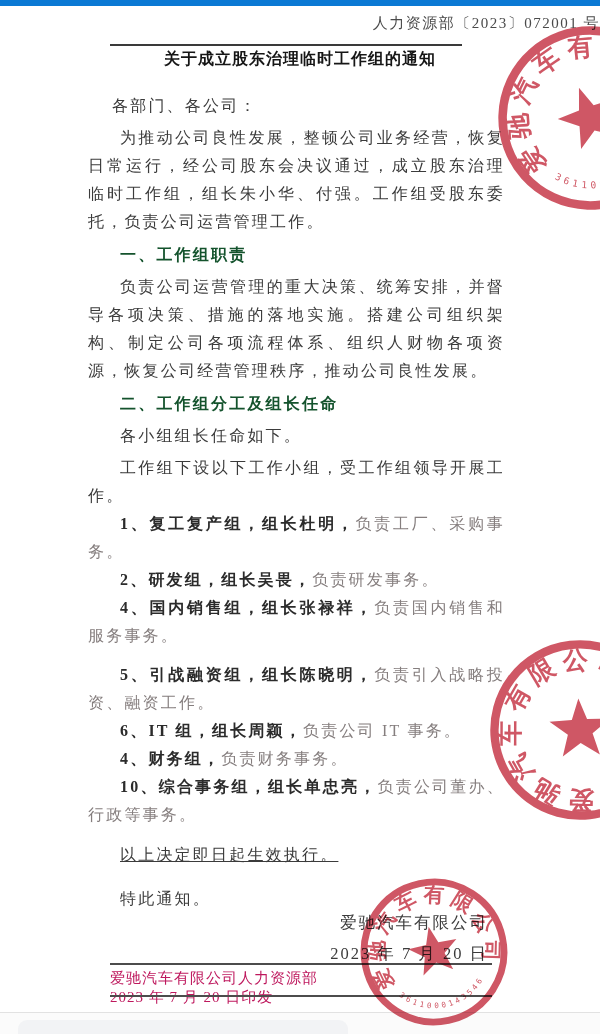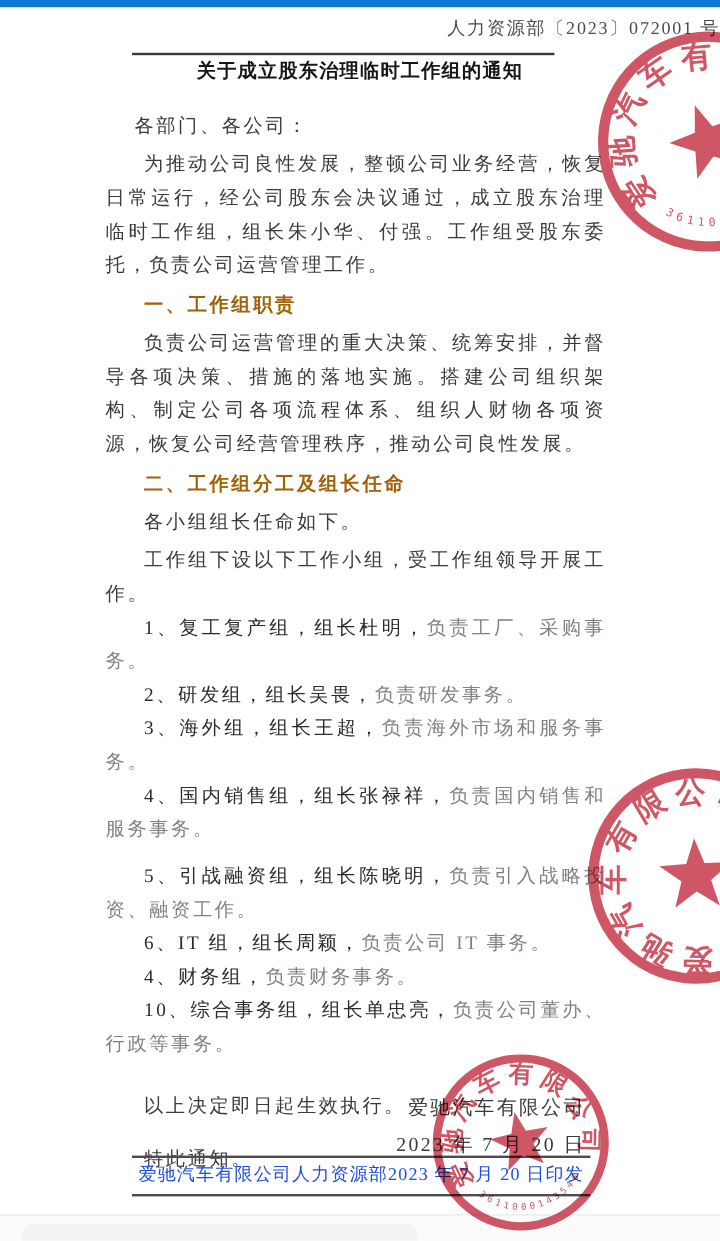--- a/index.html
+++ b/index.html
@@ -11,33 +11,33 @@
   }
   .topbar{position:absolute;top:0;left:0;width:600px;height:6px;background:#0b79d4;z-index:6;}
 
   .doc{position:absolute;top:6px;left:0;width:600px;color:#3b3b3b;}
   .docnum{margin-top:8px;text-align:right;font-size:15px;color:#4a4a4a;letter-spacing:1.5px;}
   .rule-title{position:absolute;top:38px;left:110px;width:352px;height:2px;background:#3a3a3a;}
   .title{margin-top:16px;text-align:center;font-size:16px;font-weight:bold;color:#161616;letter-spacing:1px;}
   .content{padding:0 95px 0 88px;font-size:16px;line-height:28px;letter-spacing:2.2px;text-align:justify;}
   .salutation{margin-top:22px;margin-left:24px;}
   .para{margin:4px 0 0 0;text-indent:2em;}
-  .heading{margin:5px 0 0 0;text-indent:2em;font-weight:bold;color:#a16207;}
+  .heading{margin:5px 0 0 0;text-indent:2em;font-weight:bold;color:#14532d;}
   .item{margin:0;text-indent:2em;}
   .item.gap{margin-top:11px;}
-  .item .head{font-weight:normal;color:#2b2b2b;}
+  .item .head{font-weight:bold;color:#2b2b2b;}
   .item .tail{color:#857e7e;}
-  .closing1{margin-top:24px;text-indent:2em;}
+  .closing1{margin-top:12px;text-indent:2em;text-decoration:underline;}
   .closing2{margin:0;text-indent:2em;}
 
   .sig{position:absolute;top:907px;right:112px;text-align:right;font-size:16.5px;
        line-height:31px;color:#3b3b3b;letter-spacing:2px;z-index:2;}
   .rule-foot-a{position:absolute;top:963px;left:110px;width:382px;height:1.5px;background:#4c4c4c;z-index:1;}
   .foot-row{position:absolute;top:969px;left:110px;width:382px;display:flex;
-            justify-content:center;font-size:15px;color:#1d4ed8;letter-spacing:1px;z-index:1;}
+            justify-content:space-between;font-size:15px;color:#be185d;letter-spacing:1px;z-index:1;flex-direction:column;}
   .rule-foot-b{position:absolute;top:995px;left:110px;width:382px;height:1.5px;background:#4c4c4c;z-index:1;}
 
   .bottom-divider{position:absolute;top:1012px;left:0;width:600px;height:1px;background:#e2e2e2;}
   .bottom-strip{position:absolute;top:1013px;left:0;width:600px;height:21px;background:#fbfbfb;}
   .bottom-pill{position:absolute;top:1020px;left:18px;width:330px;height:14px;
                background:#f2f3f5;border-radius:9px 9px 0 0;}
 
   .seal{position:absolute;z-index:5;pointer-events:none;mix-blend-mode:multiply;opacity:.88;}
   .seal svg{display:block;}
   .seal-bottom{top:876px;left:358px;width:152px;height:152px;transform:rotate(-12deg);}
@@ -62,21 +62,20 @@
     <p class="para">负责公司运营管理的重大决策、统筹安排，并督导各项决策、措施的落地实施。搭建公司组织架构、制定公司各项流程体系、组织人财物各项资源，恢复公司经营管理秩序，推动公司良性发展。</p>
 
     <p class="heading">二、工作组分工及组长任命</p>
     <p class="para">各小组组长任命如下。</p>
     <p class="para">工作组下设以下工作小组，受工作组领导开展工作。</p>
 
     <div>
 
     <p class="item"><span class="head">1、复工复产组，组长杜明，</span><span class="tail">负责工厂、采购事务。</span></p>
         <p class="item"><span class="head">2、研发组，组长吴畏，</span><span class="tail">负责研发事务。</span></p>
-        <p class="item"><span class="head">3、海外组，组长王超，</span><span class="tail">负责海外市场和服务事务。</span></p>
         <p class="item"><span class="head">4、国内销售组，组长张禄祥，</span><span class="tail">负责国内销售和服务事务。</span></p>
         <p class="item gap"><span class="head">5、引战融资组，组长陈晓明，</span><span class="tail">负责引入战略投资、融资工作。</span></p>
         <p class="item"><span class="head">6、IT 组，组长周颖，</span><span class="tail">负责公司 IT 事务。</span></p>
         <p class="item"><span class="head">4、财务组，</span><span class="tail">负责财务事务。</span></p>
         <p class="item"><span class="head">10、综合事务组，组长单忠亮，</span><span class="tail">负责公司董办、行政等事务。</span></p>
       </div>
 
     <p class="closing1">以上决定即日起生效执行。</p>
     <p class="closing2">特此通知。</p>
   </div>

